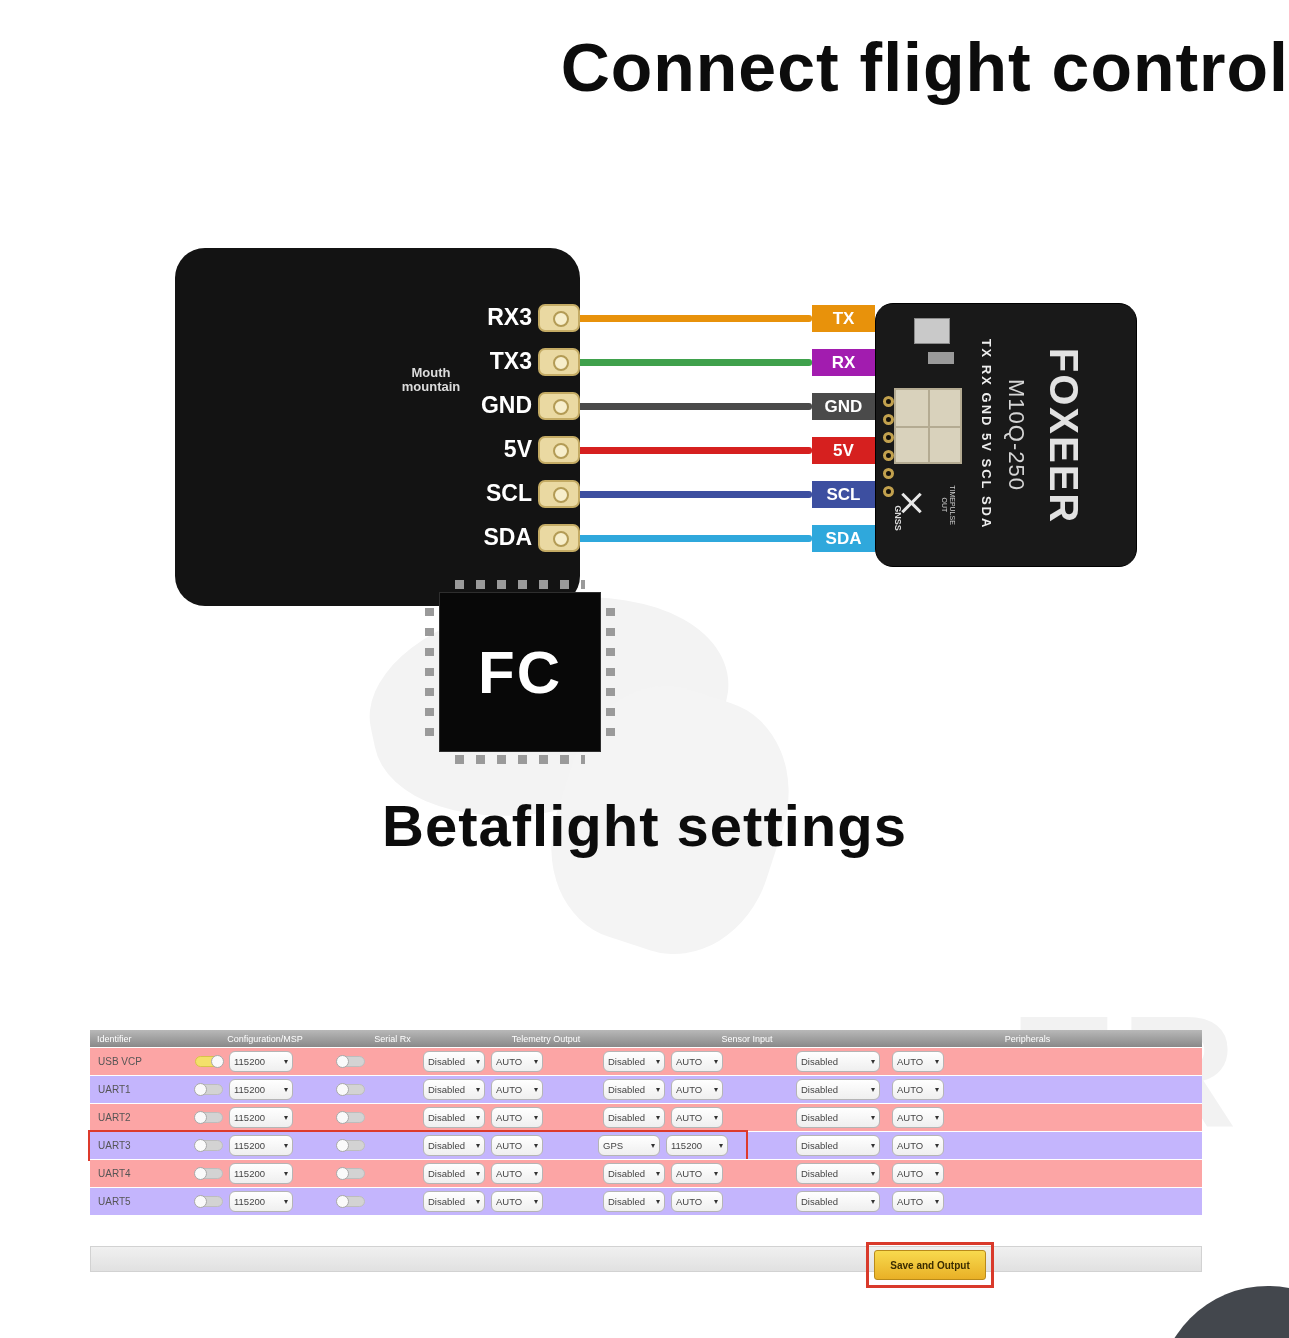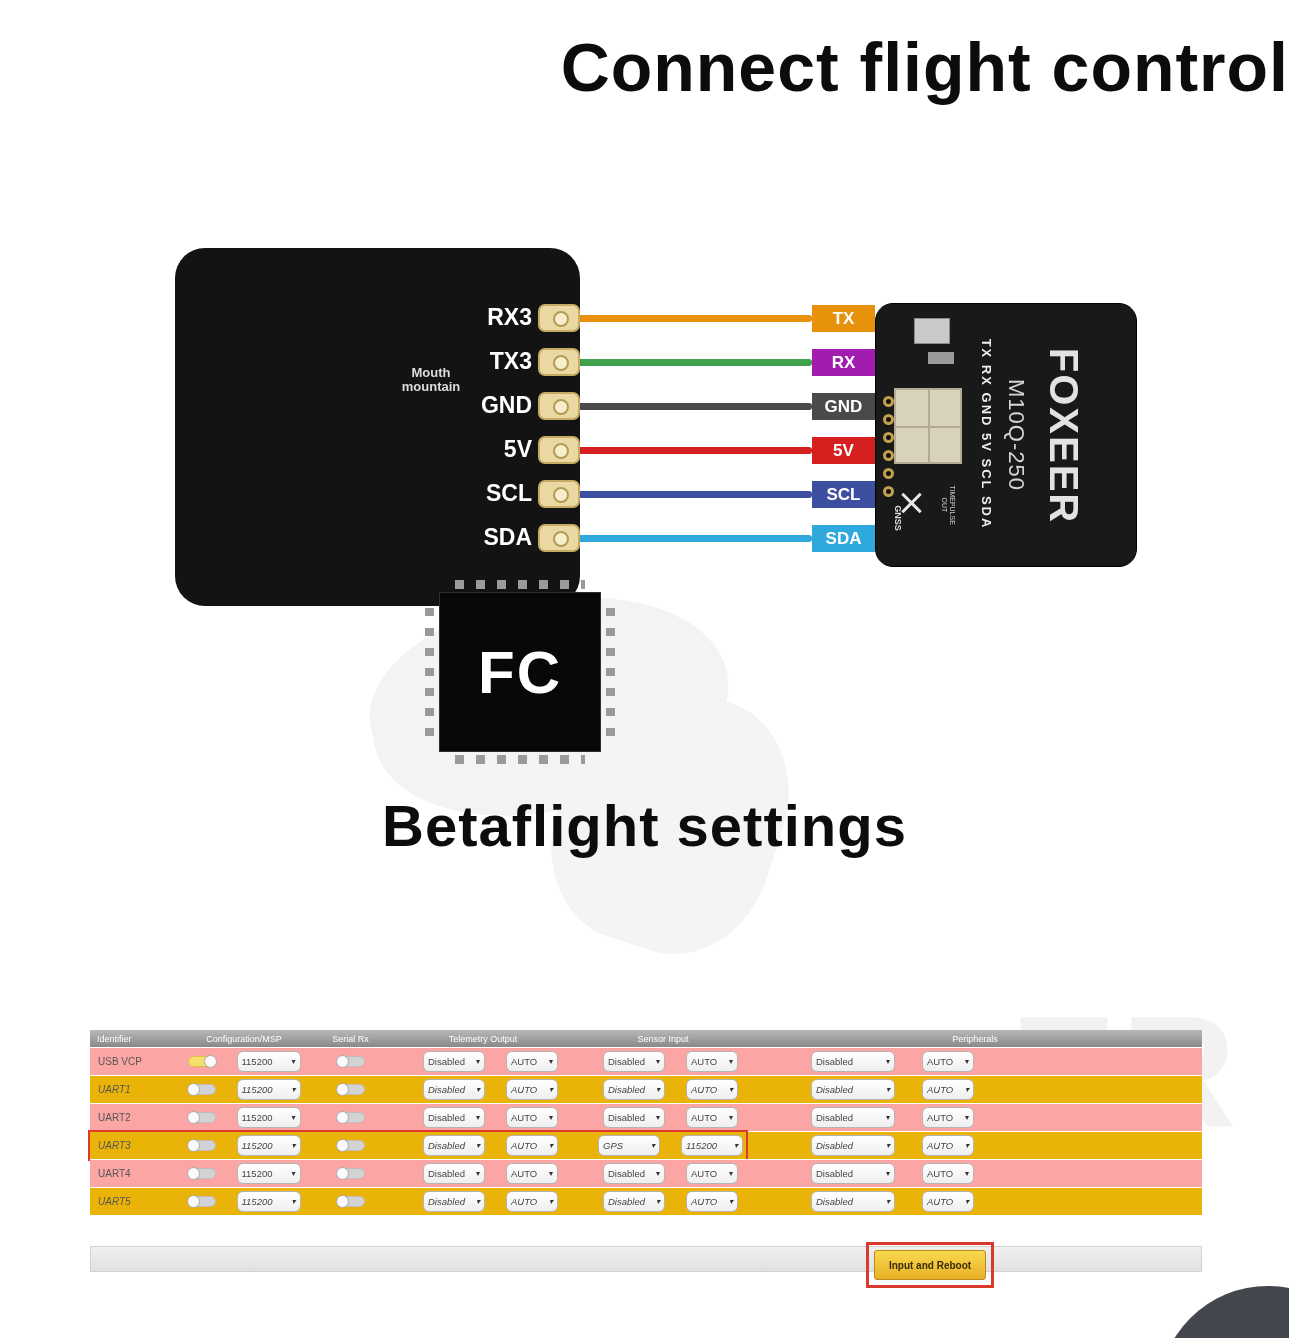--- a/index.html
+++ b/index.html
@@ -48,34 +48,34 @@
   .gps-antenna::after { content:""; position:absolute; top:50%; left:0; right:0; height:2px; background:#b4ab92; }
   .gps-comp1 { position:absolute; left:38px; top:14px; width:36px; height:26px; background:#c9c9c9; border:1px solid #8a8a8a; }
   .gps-comp2 { position:absolute; left:52px; top:48px; width:26px; height:12px; background:#9a9a9a; }
   .gps-hole { position:absolute; left:7px; width:11px; height:11px; border-radius:50%; background:#15120c; border:3px solid #c2a14e; }
   .gps-x { position:absolute; left:22px; top:186px; width:26px; height:26px; }
   .gps-x::before, .gps-x::after { content:""; position:absolute; left:12px; top:0; width:3px; height:26px; background:#e8e8e8; }
   .gps-x::before { transform:rotate(45deg); } .gps-x::after { transform:rotate(-45deg); }
 
   
   .ports-table { position:absolute; left:90px; top:1030px; width:1112px; }
-  .pt-header { display:grid; grid-template-columns:85px 138px 75px 190px 170px 1fr; height:17px; background:linear-gradient(#b8b8b8,#898989); color:#fff; font-size:9px; align-items:center; }
+  .pt-header { display:grid; grid-template-columns:85px 138px 75px 190px 170px 1fr; height:17px; background:linear-gradient(#b8b8b8,#898989); color:#fff; font-size:9px; align-items:center;gap:21px; }
   .pt-header .hcell { text-align:center; }
   .pt-header .hcell:first-child { text-align:left; padding-left:7px; }
   .pt-row { position:relative; display:grid; grid-template-columns:85px 138px 75px 190px 170px 1fr; height:28px; font-size:10px; color:#555; border-top:1px solid #fff; }
-  .pt-row.even { background:#fca5a5; } .pt-row.odd { background:#eab308;font-style:italic; }
+  .pt-row.even { background:#fca5a5; } .pt-row.odd { background:#c4b5fd; }
   .cell { display:flex; align-items:center; justify-content:center; gap:6px; }
   .cell.id { justify-content:flex-start; padding-left:8px; }
   .cell.periph { justify-content:flex-start; padding-left:48px; gap:12px; }
   .toggle { position:relative; width:28px; height:11px; border-radius:6px; background:#d3d3d3; border:1px solid #bdbdbd; }
   .toggle .knob { position:absolute; top:-2px; width:13px; height:13px; border-radius:50%; background:#fafafa; border:1px solid #a8a8a8; }
   .toggle.off .knob { left:-2px; }
   .toggle.on { background:#f4e06a; border-color:#d8c24a; }
   .toggle.on .knob { right:-2px; }
-  .sel { display:inline-flex; align-items:center; justify-content:space-between; height:21px; padding:0 4px; background:linear-gradient(#ffffff,#efefef); border:1px solid #b5b5b5; border-radius:6px; color:#444; font-size:9.5px;margin-left:15px; }
+  .sel { display:inline-flex; align-items:center; justify-content:space-between; height:21px; padding:0 4px; background:linear-gradient(#ffffff,#efefef); border:1px solid #b5b5b5; border-radius:6px; color:#444; font-size:9.5px; }
   .sel .chev { font-size:8px; color:#333; margin-left:4px; }
   .w64 { width:64px; } .w62 { width:62px; } .w52 { width:52px; } .w84 { width:84px; }
   .row-highlight { position:absolute; left:-2px; top:-2px; width:660px; height:31px; border:2px solid #dd3a2c; pointer-events:none; }
 
   .bottom-bar { position:absolute; left:90px; top:1246px; width:1112px; height:26px; background:linear-gradient(#f0f0f0,#e1e1e1); border:1px solid #d2d2d2; }
   .save-box { position:absolute; left:866px; top:1242px; width:128px; height:46px; border:3px solid #d93a2b; display:flex; align-items:center; justify-content:center; }
   .save-btn { width:112px; height:30px; background:linear-gradient(#f8da4e,#e9b026); border:1px solid #b98a1a; border-radius:3px; font-size:10px; font-weight:bold; color:#3a2c00; cursor:pointer; font-family:"Liberation Sans", sans-serif; }
 </style>
 </head>
 <body>
@@ -446,16 +446,16 @@
               <span>AUTO</span>
               <span class="chev">▾</span>
             </span>
           </div>
         </div>
       </div>
   </div>
 
   <div class="bottom-bar"></div>
   <div class="save-box">
-    <button class="save-btn">Input and Reboot</button>
+    <button class="save-btn">Save and Output</button>
   </div>
 
 </div>
 
 </body></html>

